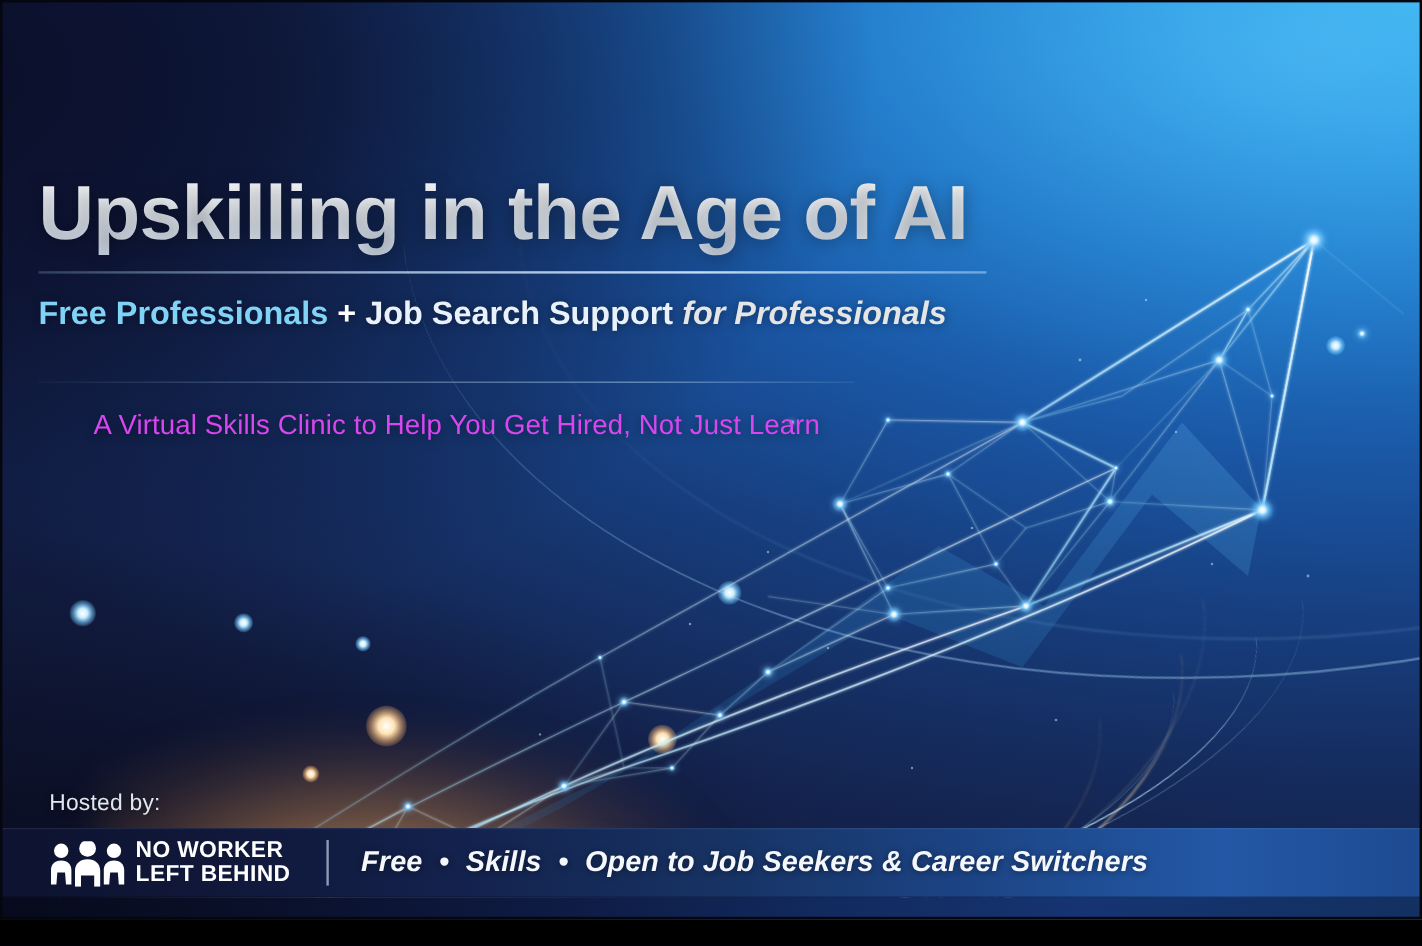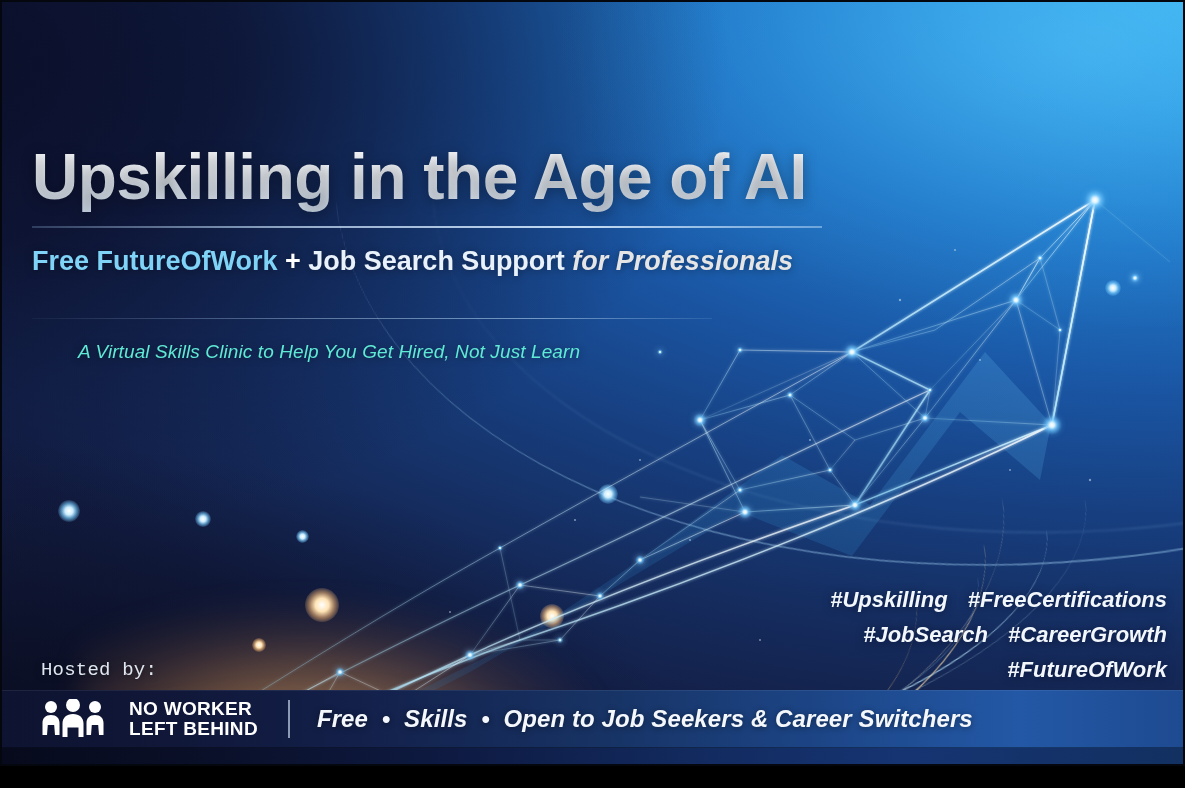--- a/index.html
+++ b/index.html
@@ -255,24 +255,23 @@
     background:linear-gradient(90deg,
       rgba(140,180,225,0.05) 0%,
       rgba(175,210,240,0.45) 40%,
       rgba(190,225,250,0.55) 75%,
       rgba(170,210,245,0.12) 100%);
   }
 
   .tagline {
     position:absolute;
     left:78px; top:341px;
-    font-size:19px;
-    font-style:italic;
+    font-size:23px;
     font-weight:500;
-    color:#5eead4;
+    color:#d946ef;
     letter-spacing:0.1px;
     white-space:nowrap;
     text-shadow:0 1px 9px rgba(0,0,0,0.45);
   }
 
   .hashtags {
     position:absolute;
     right:18px; top:582px;
     text-align:right;
     font-size:22px;
@@ -286,21 +285,20 @@
   .hashtags .ht { margin-left:14px; }
   .hashtags .ht:first-child { margin-left:0; }
 
   .hosted-by {
     position:absolute;
     left:41px; top:659px;
     font-size:19px;
     color:#dfe6ef;
     letter-spacing:0.2px;
     text-shadow:0 1px 6px rgba(0,0,0,0.5);
-    font-family:Liberation Mono, monospace;
   }
 
   
   .footer {
     position:absolute;
     left:0; top:690px;
     width:1185px; height:58px;
     display:flex;
     align-items:center;
     background:linear-gradient(90deg,
@@ -308,22 +306,22 @@
       #173263 50%, #1c4484 68%, #21539e 84%, #1d4versa 100%);
     background:linear-gradient(90deg,
       #0d1330 0%, #101738 14%, #13204a 30%,
       #173263 50%, #1c4484 68%, #2358a6 86%, #1e4a90 100%);
     box-shadow:inset 0 1px 0 rgba(255,255,255,0.07),
                inset 0 -1px 0 rgba(0,0,0,0.35);
   }
 
   .logo-block {
     display:flex;
-    align-items:flex-start;
-    gap:24px;
+    align-items:flex-end;
+    gap:8px;
     margin-left:41px;
   }
   .logo-figures { display:block; }
   .logo-text {
     color:#ffffff;
     font-size:19px;
     font-weight:bold;
     line-height:20px;
     letter-spacing:0.3px;
   }
@@ -532,40 +530,27 @@
     </g>
   </svg>
 
   <div class="content">
 
     <h1 class="title">Upskilling in the Age of AI</h1>
 
     <div class="divider-main"></div>
 
     <div class="subtitle">
-      <span class="s-free">Free FutureOfWork</span><span class="s-plus"> + </span><span class="s-job">Job Search Support </span><span class="s-prof">for Professionals</span>
+      <span class="s-free">Free Professionals</span><span class="s-plus"> + </span><span class="s-job">Job Search Support </span><span class="s-prof">for Professionals</span>
     </div>
 
     <div class="divider-sub"></div>
 
     <div class="tagline">A Virtual Skills Clinic to Help You Get Hired, Not Just Learn</div>
 
-    <div class="hashtags">
-      <div class="ht-line">
-        <span class="ht">#Upskilling</span>
-        <span class="ht">#FreeCertifications</span>
-      </div>
-      <div class="ht-line">
-        <span class="ht">#JobSearch</span>
-        <span class="ht">#CareerGrowth</span>
-      </div>
-      <div class="ht-line">
-        <span class="ht">#FutureOfWork</span>
-      </div>
-    </div>
 
     <div class="hosted-by">Hosted by:</div>
   </div>
 
   <div class="footer">
 
     <div class="logo-block">
       <svg class="logo-figures" width="64" height="38" viewBox="0 0 64 38" xmlns="http://www.w3.org/2000/svg">
         <g fill="#ffffff">
 

